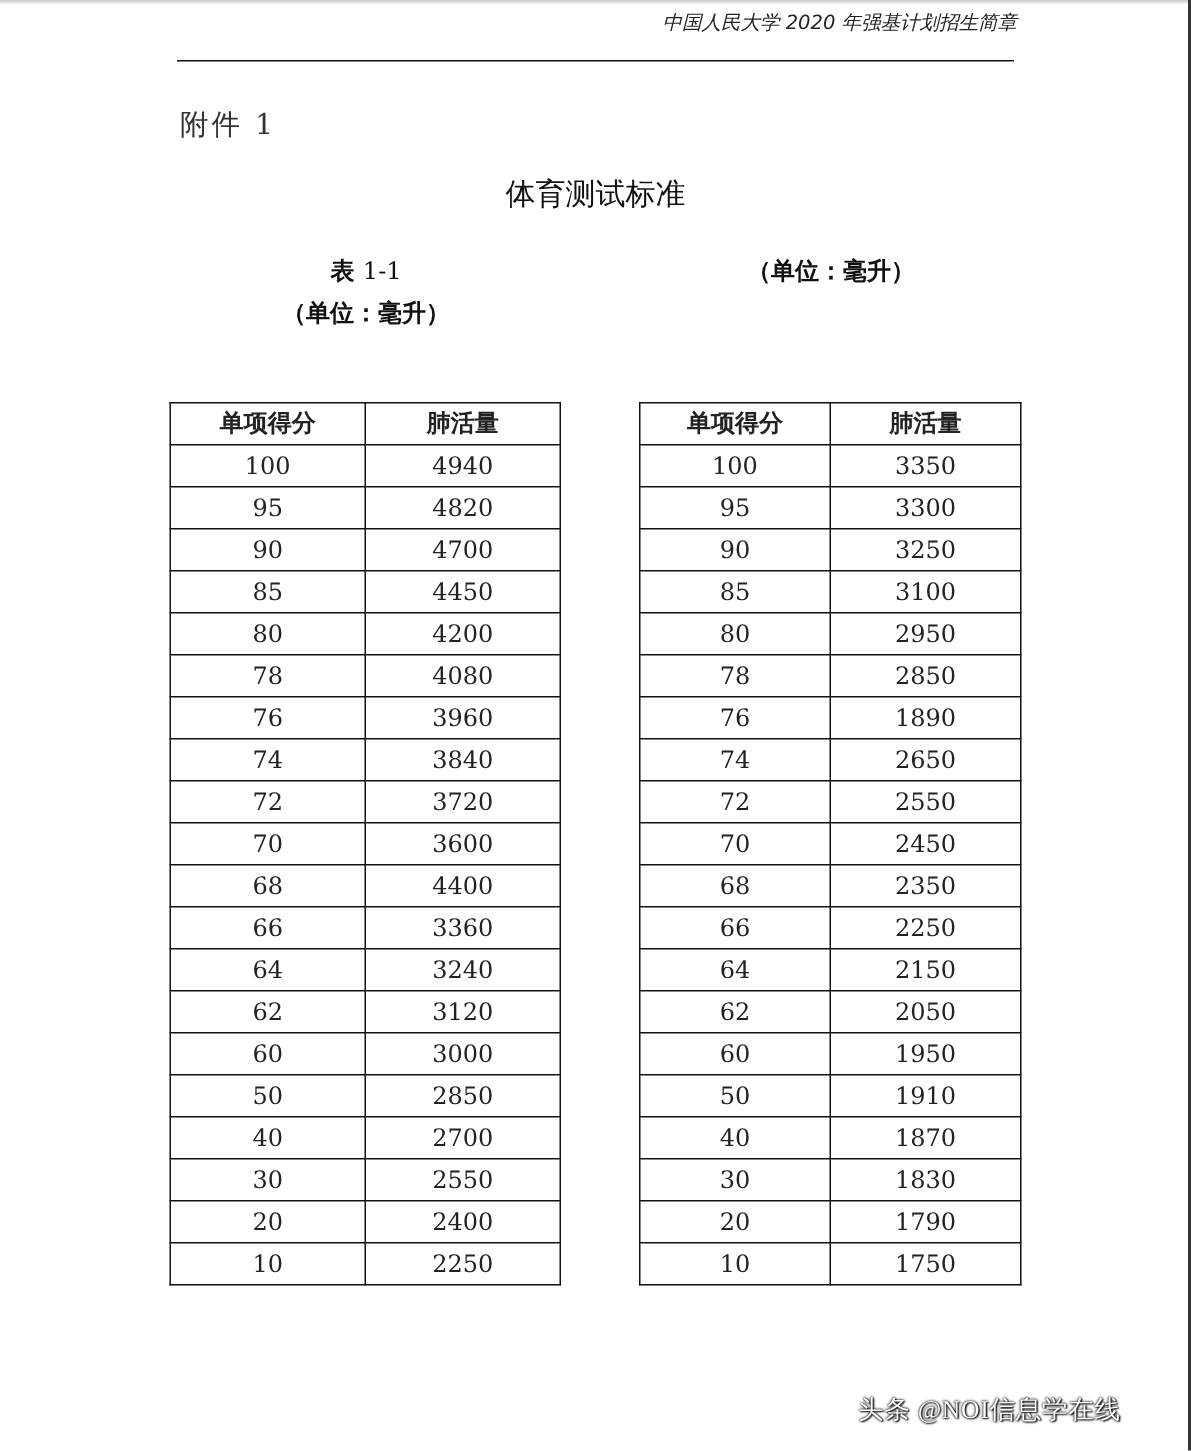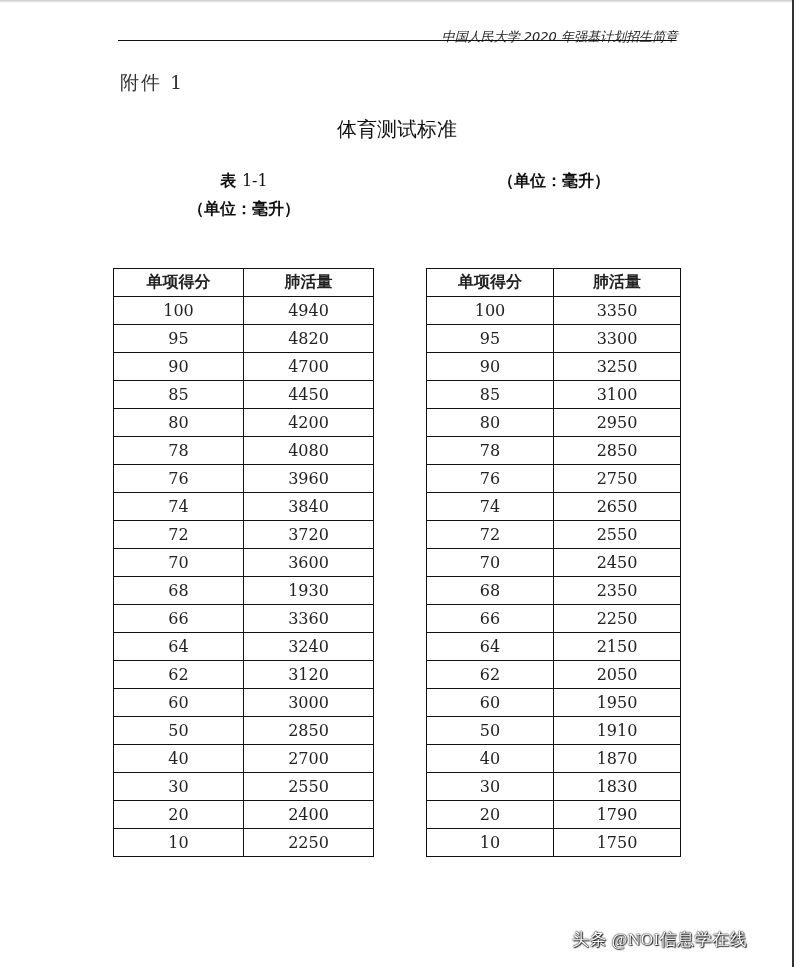--- a/index.html
+++ b/index.html
@@ -5,21 +5,21 @@
   html, body { margin: 0; padding: 0; }
   body {
     width: 794px; height: 967px; position: relative; overflow: hidden;
     background: #ffffff;
     font-family: "DejaVu Serif", "Liberation Serif", serif;
     color: #111;
   }
   .top-shadow { position: absolute; left: 0; top: 0; width: 794px; height: 3px;
     background: linear-gradient(#c8c8c8, #ffffff); }
   .right-edge { position: absolute; right: 0; top: 0; width: 2px; height: 967px; background: #333; }
-  .header-text { position: absolute; left: 420px; top: 28px; width: 258px; text-align: right;
+  .header-text { position: absolute; left: 420px; top: 6px; width: 258px; text-align: right;
     font-family: "DejaVu Sans", "Liberation Sans", sans-serif; font-style: italic;
     font-size: 13px; color: #222; white-space: nowrap; }
   .header-rule { position: absolute; left: 118px; top: 40px; width: 558px; height: 1px; background: #111; }
   .annex { position: absolute; left: 120px; top: 70px; font-size: 19px; color: #333; letter-spacing: 2px; }
   .main-title { position: absolute; left: 0; width: 794px; top: 116px; text-align: center;
     font-family: "DejaVu Sans", "Liberation Sans", sans-serif; font-size: 20px; color: #111; }
   .caption { position: absolute; text-align: center; font-weight: bold; font-size: 16px; line-height: 28px; }
   .caption .line { display: block; }
   .caption .tbl-no .num { font-weight: normal; }
   table.score { position: absolute; border-collapse: collapse; }
@@ -96,21 +96,21 @@
       <tr>
         <td>72</td>
         <td>3720</td>
       </tr>
       <tr>
         <td>70</td>
         <td>3600</td>
       </tr>
       <tr>
         <td>68</td>
-        <td>1930</td>
+        <td>4400</td>
       </tr>
       <tr>
         <td>66</td>
         <td>3360</td>
       </tr>
       <tr>
         <td>64</td>
         <td>3240</td>
       </tr>
       <tr>
@@ -171,21 +171,21 @@
       <tr>
         <td>80</td>
         <td>2950</td>
       </tr>
       <tr>
         <td>78</td>
         <td>2850</td>
       </tr>
       <tr>
         <td>76</td>
-        <td>2750</td>
+        <td>1890</td>
       </tr>
       <tr>
         <td>74</td>
         <td>2650</td>
       </tr>
       <tr>
         <td>72</td>
         <td>2550</td>
       </tr>
       <tr>

